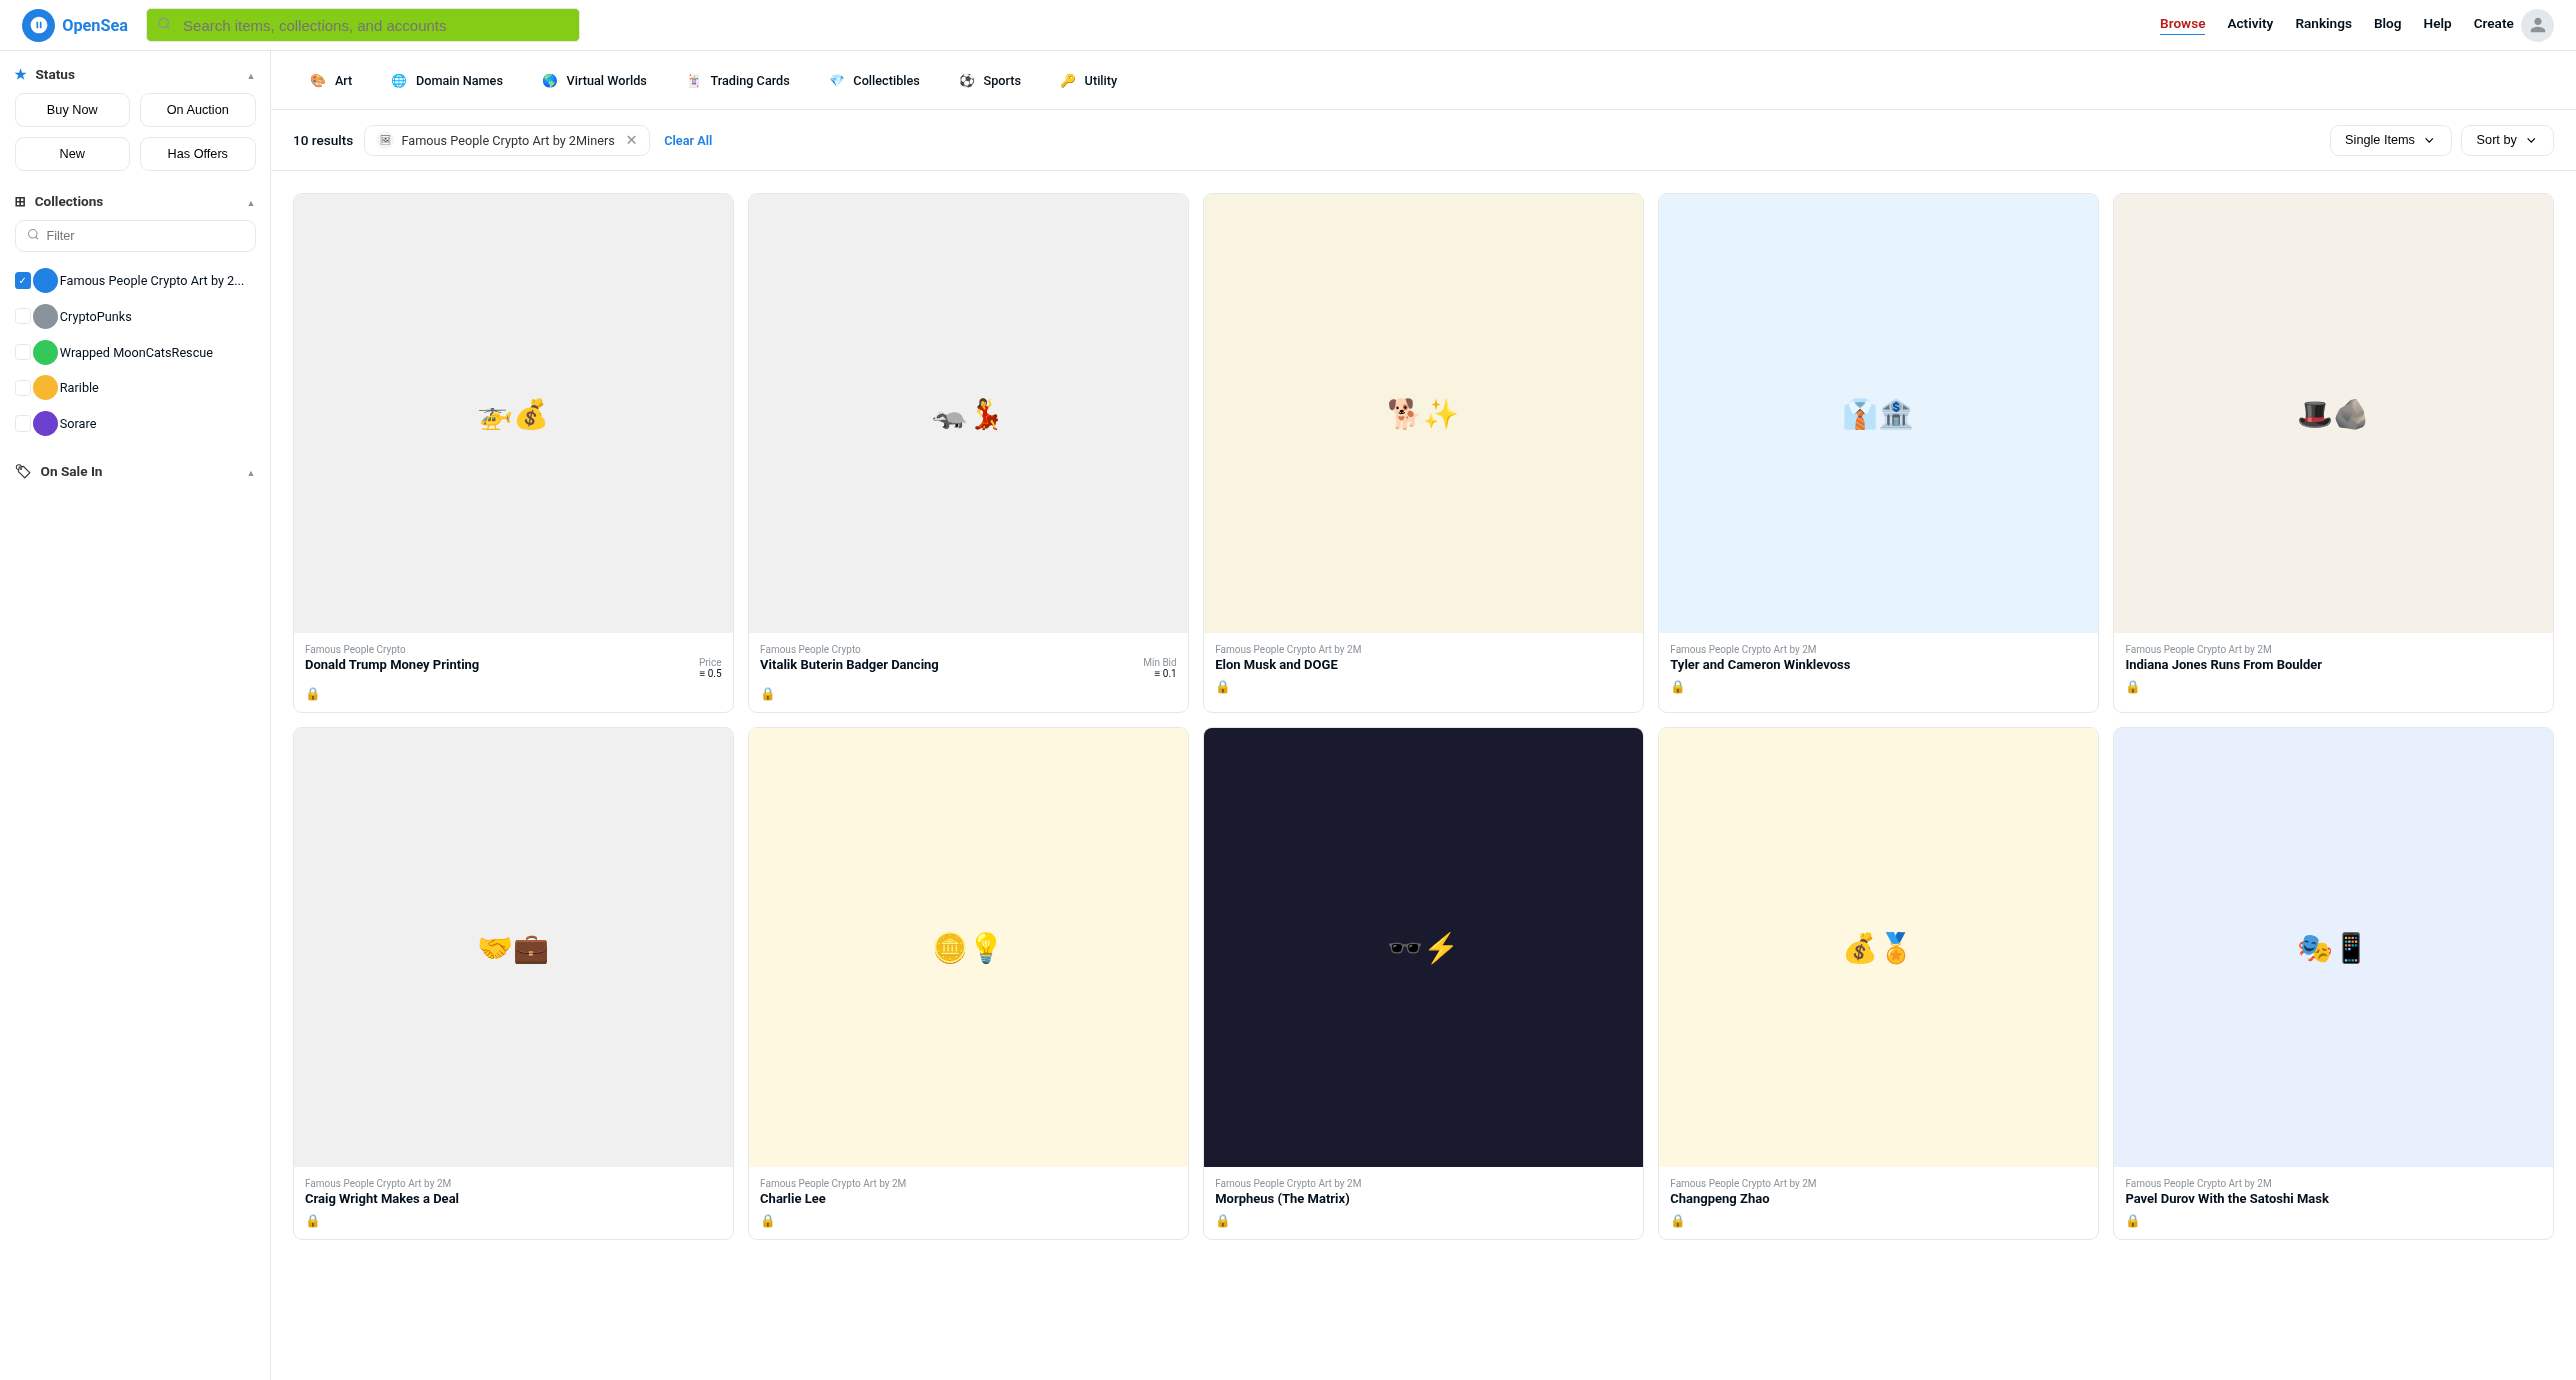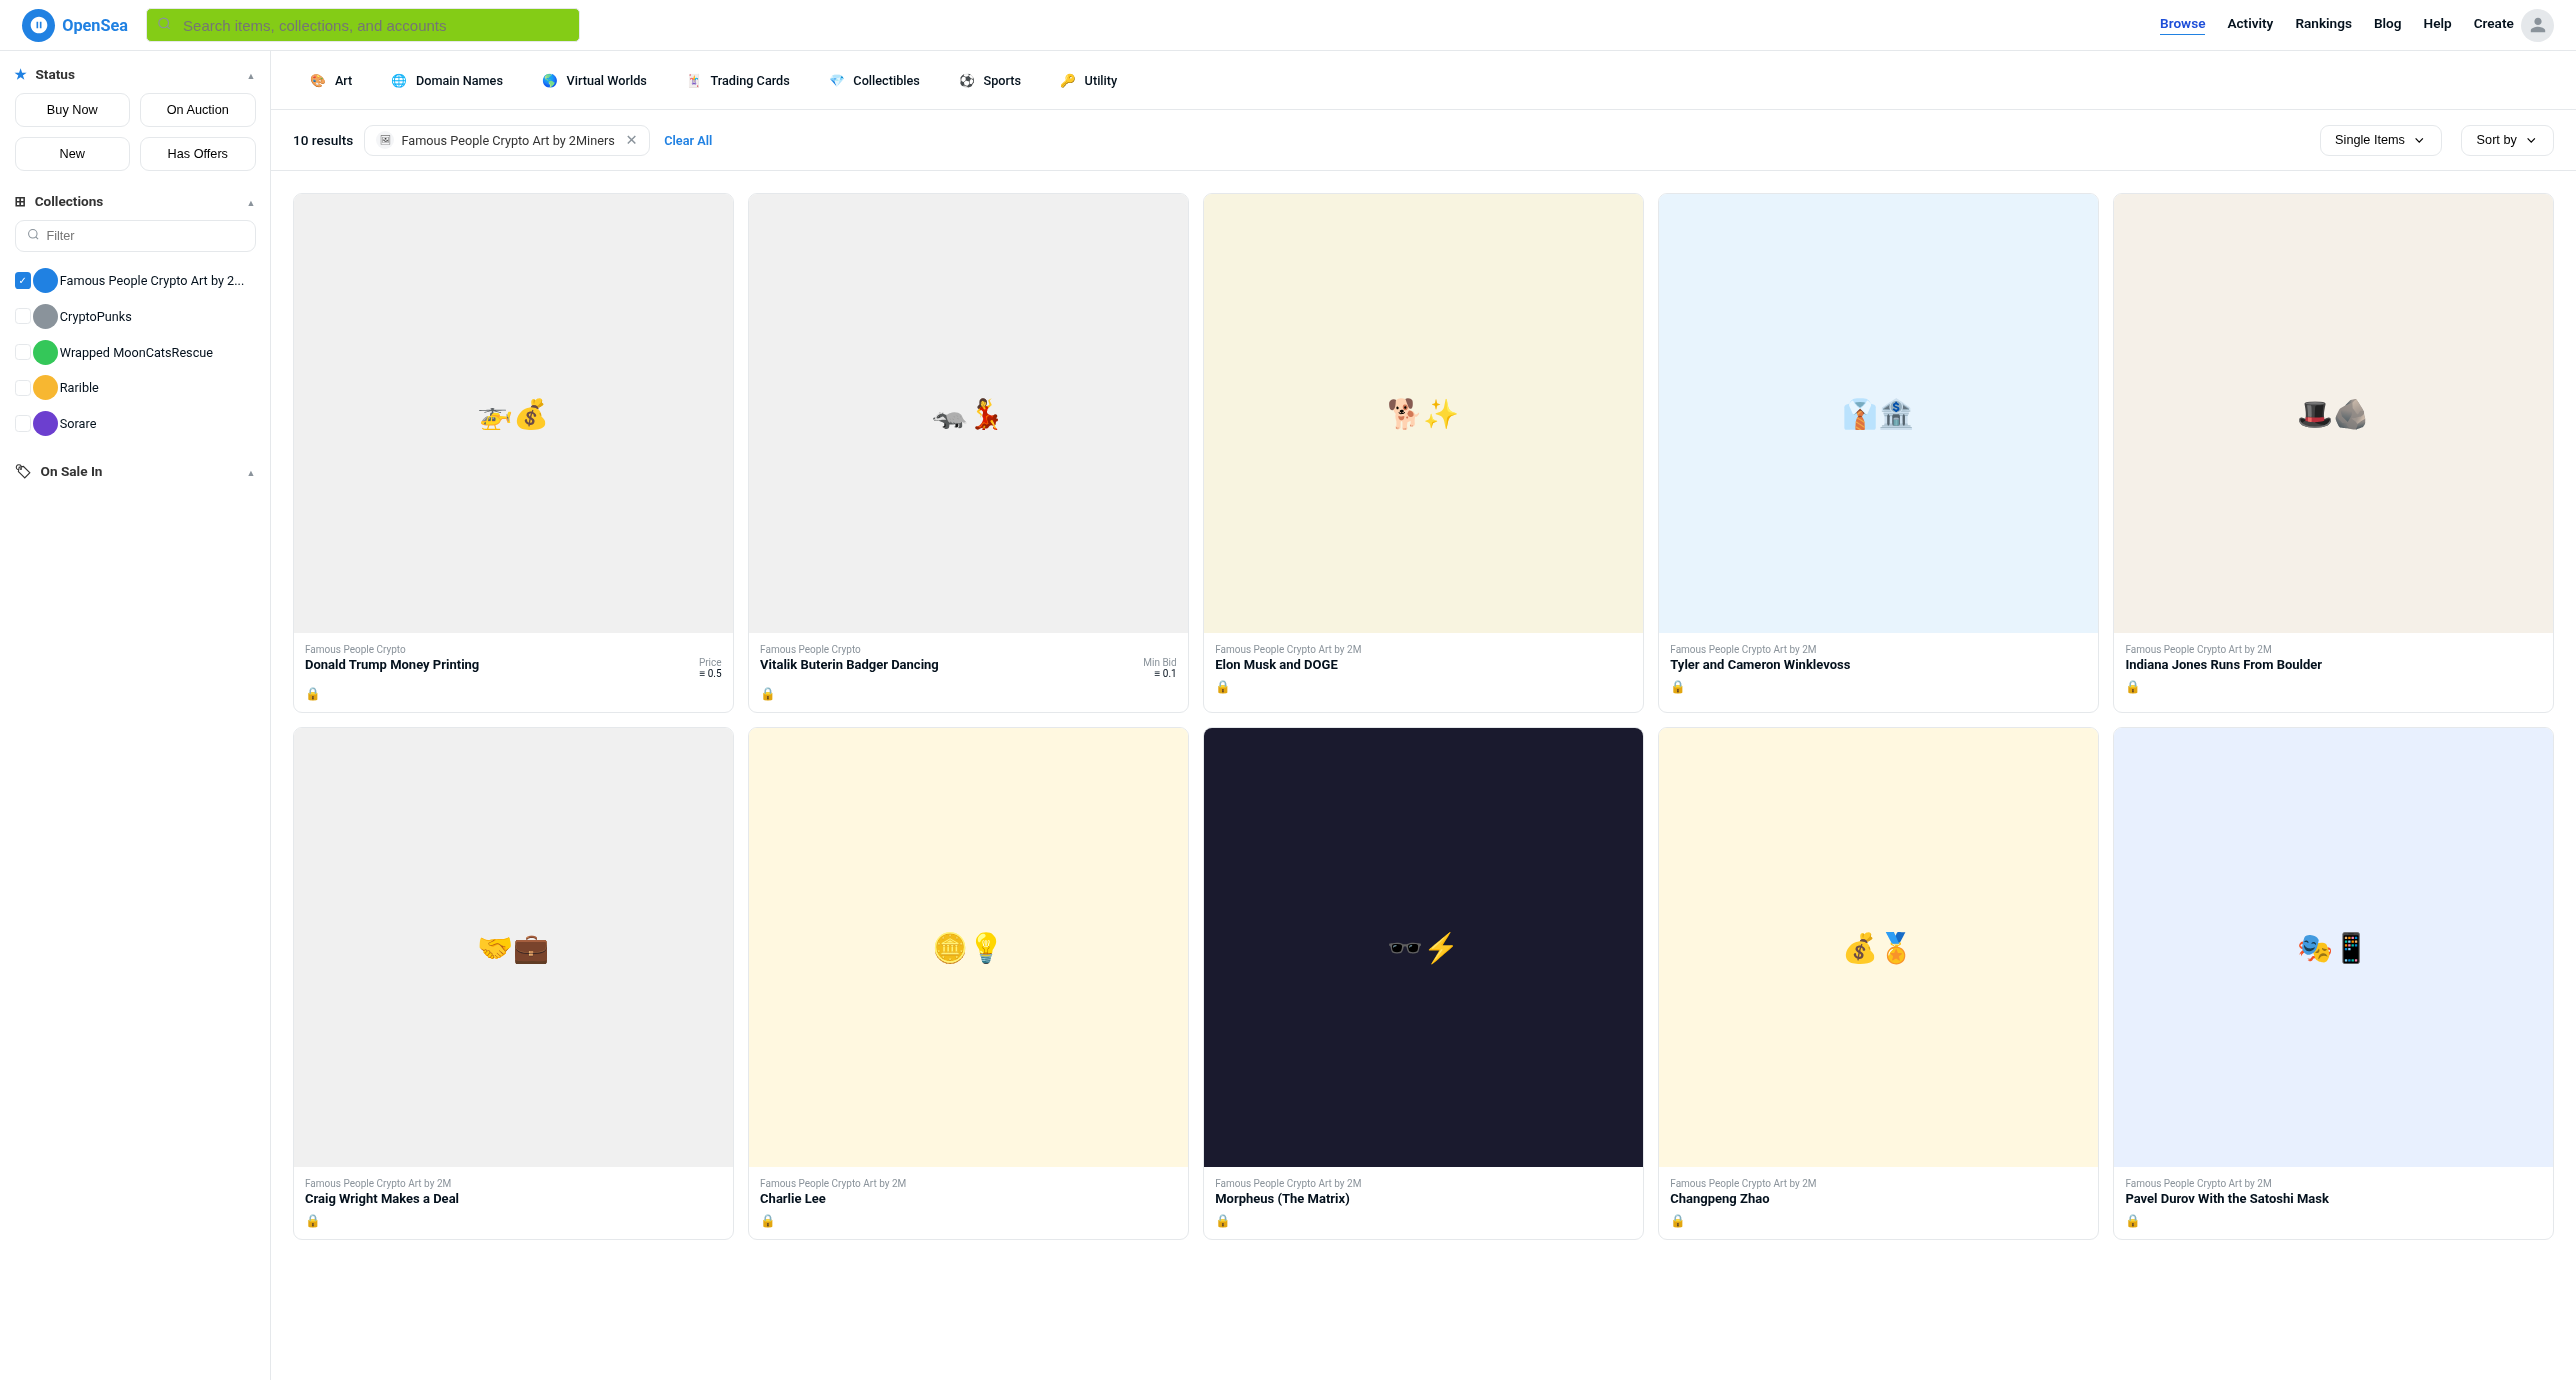--- a/index.html
+++ b/index.html
@@ -11,21 +11,21 @@
       border-bottom: 0.9px solid #e5e8eb; background: #fff; position: sticky; top: 0; z-index: 100;
     }
     .navbar-logo { display: flex; align-items: center; gap: 7.2px; font-weight: 700; font-size: 16.3px; color: #2081e2; text-decoration: none; margin-right: 18px; }
     .navbar-logo-circle { width: 33px; height: 33px; border-radius: 50%; background: #2081e2; display: flex; align-items: center; justify-content: center; }
     .navbar-logo-circle svg { width: 20px; height: 20px; fill: #fff; }
     .navbar-search { flex: 1; max-width: 434px; position: relative; margin-right: auto; }
     .navbar-search input { width: 100%; padding: 7.2px 14.5px 7.2px 36px; border: 0.9px solid #e5e8eb; border-radius: 5px; font-size: 15px; outline: none; background: #84cc16; }
     .navbar-search .search-icon-wrap { position: absolute; left: 11px; top: 50%; transform: translateY(-50%); color: #8a939b; }
     .navbar-links { display: flex; align-items: center; gap: 22px; margin-left: 22px; }
     .navbar-link { font-size: 13.6px; font-weight: 600; color: #04111d; text-decoration: none; padding-bottom: 3.6px; }
-    .navbar-link.active { color: #1d4ed8; border-bottom: 1.8px solid #2081e2; }
+    .navbar-link.active { color: #b91c1c; border-bottom: 1.8px solid #2081e2; }
     .navbar-avatar { width: 33px; height: 33px; border-radius: 50%; background: #e5e8eb; display: flex; align-items: center; justify-content: center; cursor: pointer; margin-left: 7.2px; }
 
     
     .layout { display: flex; min-height: calc(100vh - 51px); justify-content: space-between; }
 
     
     .sidebar { width: 271px; border-right: 0.9px solid #e5e8eb; padding: 14.5px; flex-shrink: 0; }
     .sidebar-section { margin-bottom: 22px; }
     .sidebar-section-header { display: flex; align-items: center; justify-content: space-between; font-weight: 700; font-size: 13.6px; margin-bottom: 11px; cursor: pointer; }
     .chevron-up::after { content: '▲'; font-size: 9px; color: #8a939b; }
@@ -50,21 +50,21 @@
     .category-item { display: flex; align-items: center; gap: 5.4px; padding: 7.2px 14.5px; border-radius: 9px; cursor: pointer; font-size: 12.7px; font-weight: 500; white-space: nowrap; color: #04111d; }
     .category-icon { width: 22px; height: 22px; display: flex; align-items: center; justify-content: center; }
 
     
     .results-bar { display: flex; align-items: center; padding: 14.5px 22px; gap: 11px; border-bottom: 0.9px solid #e5e8eb; }
     .results-count { font-size: 13.6px; font-weight: 500; color: #04111d; flex-shrink: 0; }
     .active-filter { display: flex; align-items: center; gap: 7.2px; border: 0.9px solid #e5e8eb; border-radius: 9px; padding: 5.4px 11px; font-size: 12.7px; background: #fff; }
     .active-filter-icon { width: 18px; height: 18px; border-radius: 50%; background: #f4f5f7; flex-shrink: 0; overflow: hidden; display: flex; align-items: center; justify-content: center; font-size: 9px; }
     .active-filter-remove { cursor: pointer; color: #8a939b; font-size: 14.5px; margin-left: 3.6px; }
     .clear-all-btn { font-size: 12.7px; font-weight: 600; color: #2081e2; cursor: pointer; margin-left: 3.6px; }
-    .results-bar-right { margin-left: auto; display: flex; gap: 19px; }
+    .results-bar-right { margin-left: auto; display: flex; gap: 9px; }
     .dropdown-btn { display: flex; align-items: center; gap: 7.2px; padding: 7.2px 14.5px; border: 0.9px solid #e5e8eb; border-radius: 9px; font-size: 12.7px; font-weight: 500; background: #fff; cursor: pointer; }
     .dropdown-btn svg { width: 14.5px; height: 14.5px; }
 
     
     .nft-grid { display: grid; grid-template-columns: repeat(5, 1fr); gap: 14.5px; padding: 22px; }
     .nft-card { border: 0.9px solid #e5e8eb; border-radius: 9px; overflow: hidden; background: #fff; cursor: pointer; transition: box-shadow 0.2s; }
     .nft-image { width: 100%; aspect-ratio: 1; background: #f4f5f7; overflow: hidden; display: flex; align-items: center; justify-content: center; }
     .nft-info { padding: 11px; }
     .nft-collection { font-size: 10px; color: #8a939b; margin-bottom: 1.8px; white-space: nowrap; overflow: hidden; text-overflow: ellipsis; }
     .nft-title-row { display: flex; align-items: flex-start; justify-content: space-between; }

